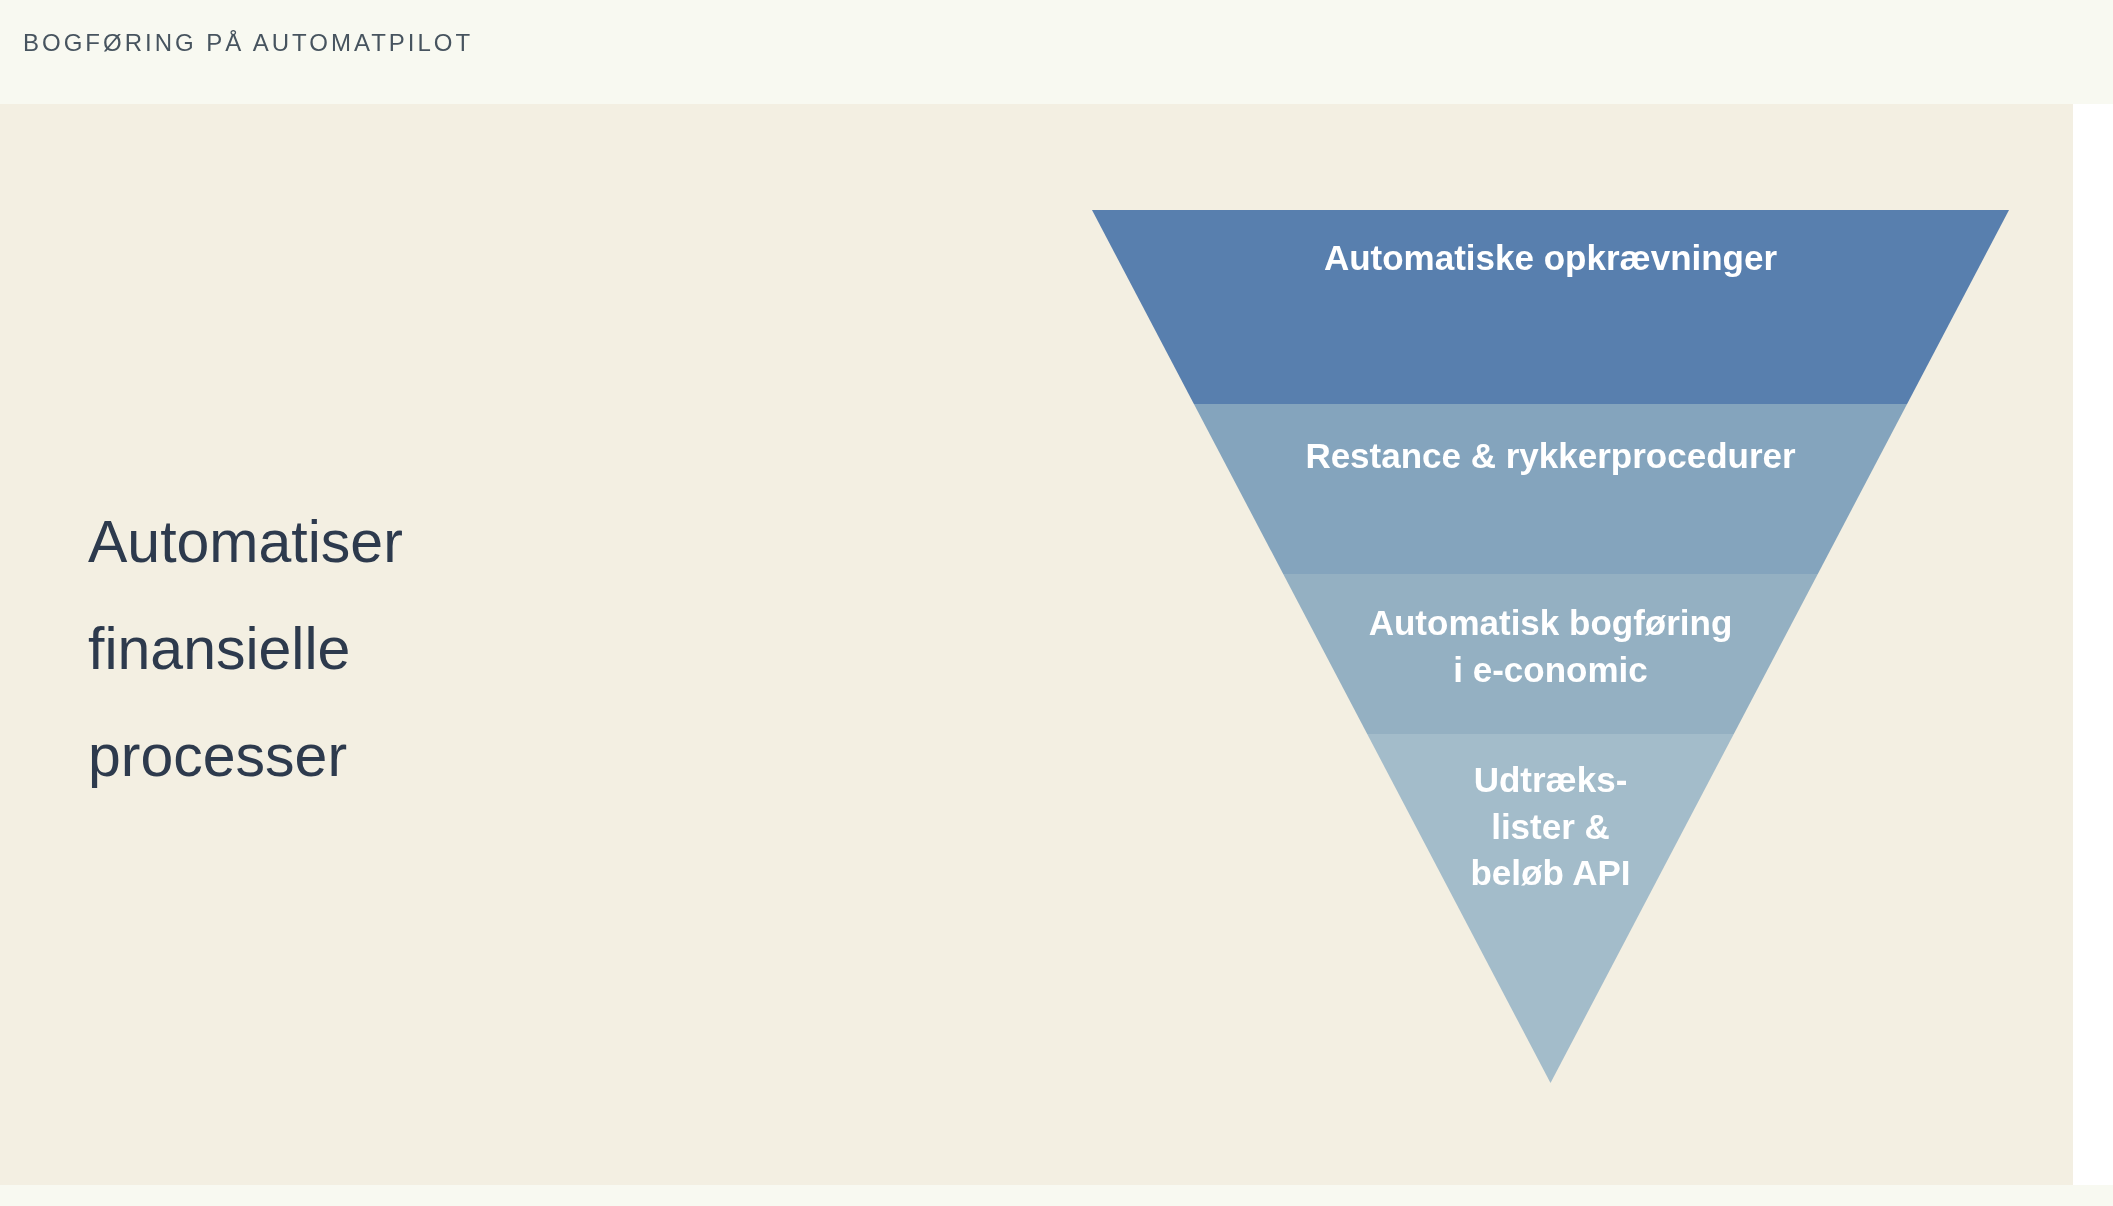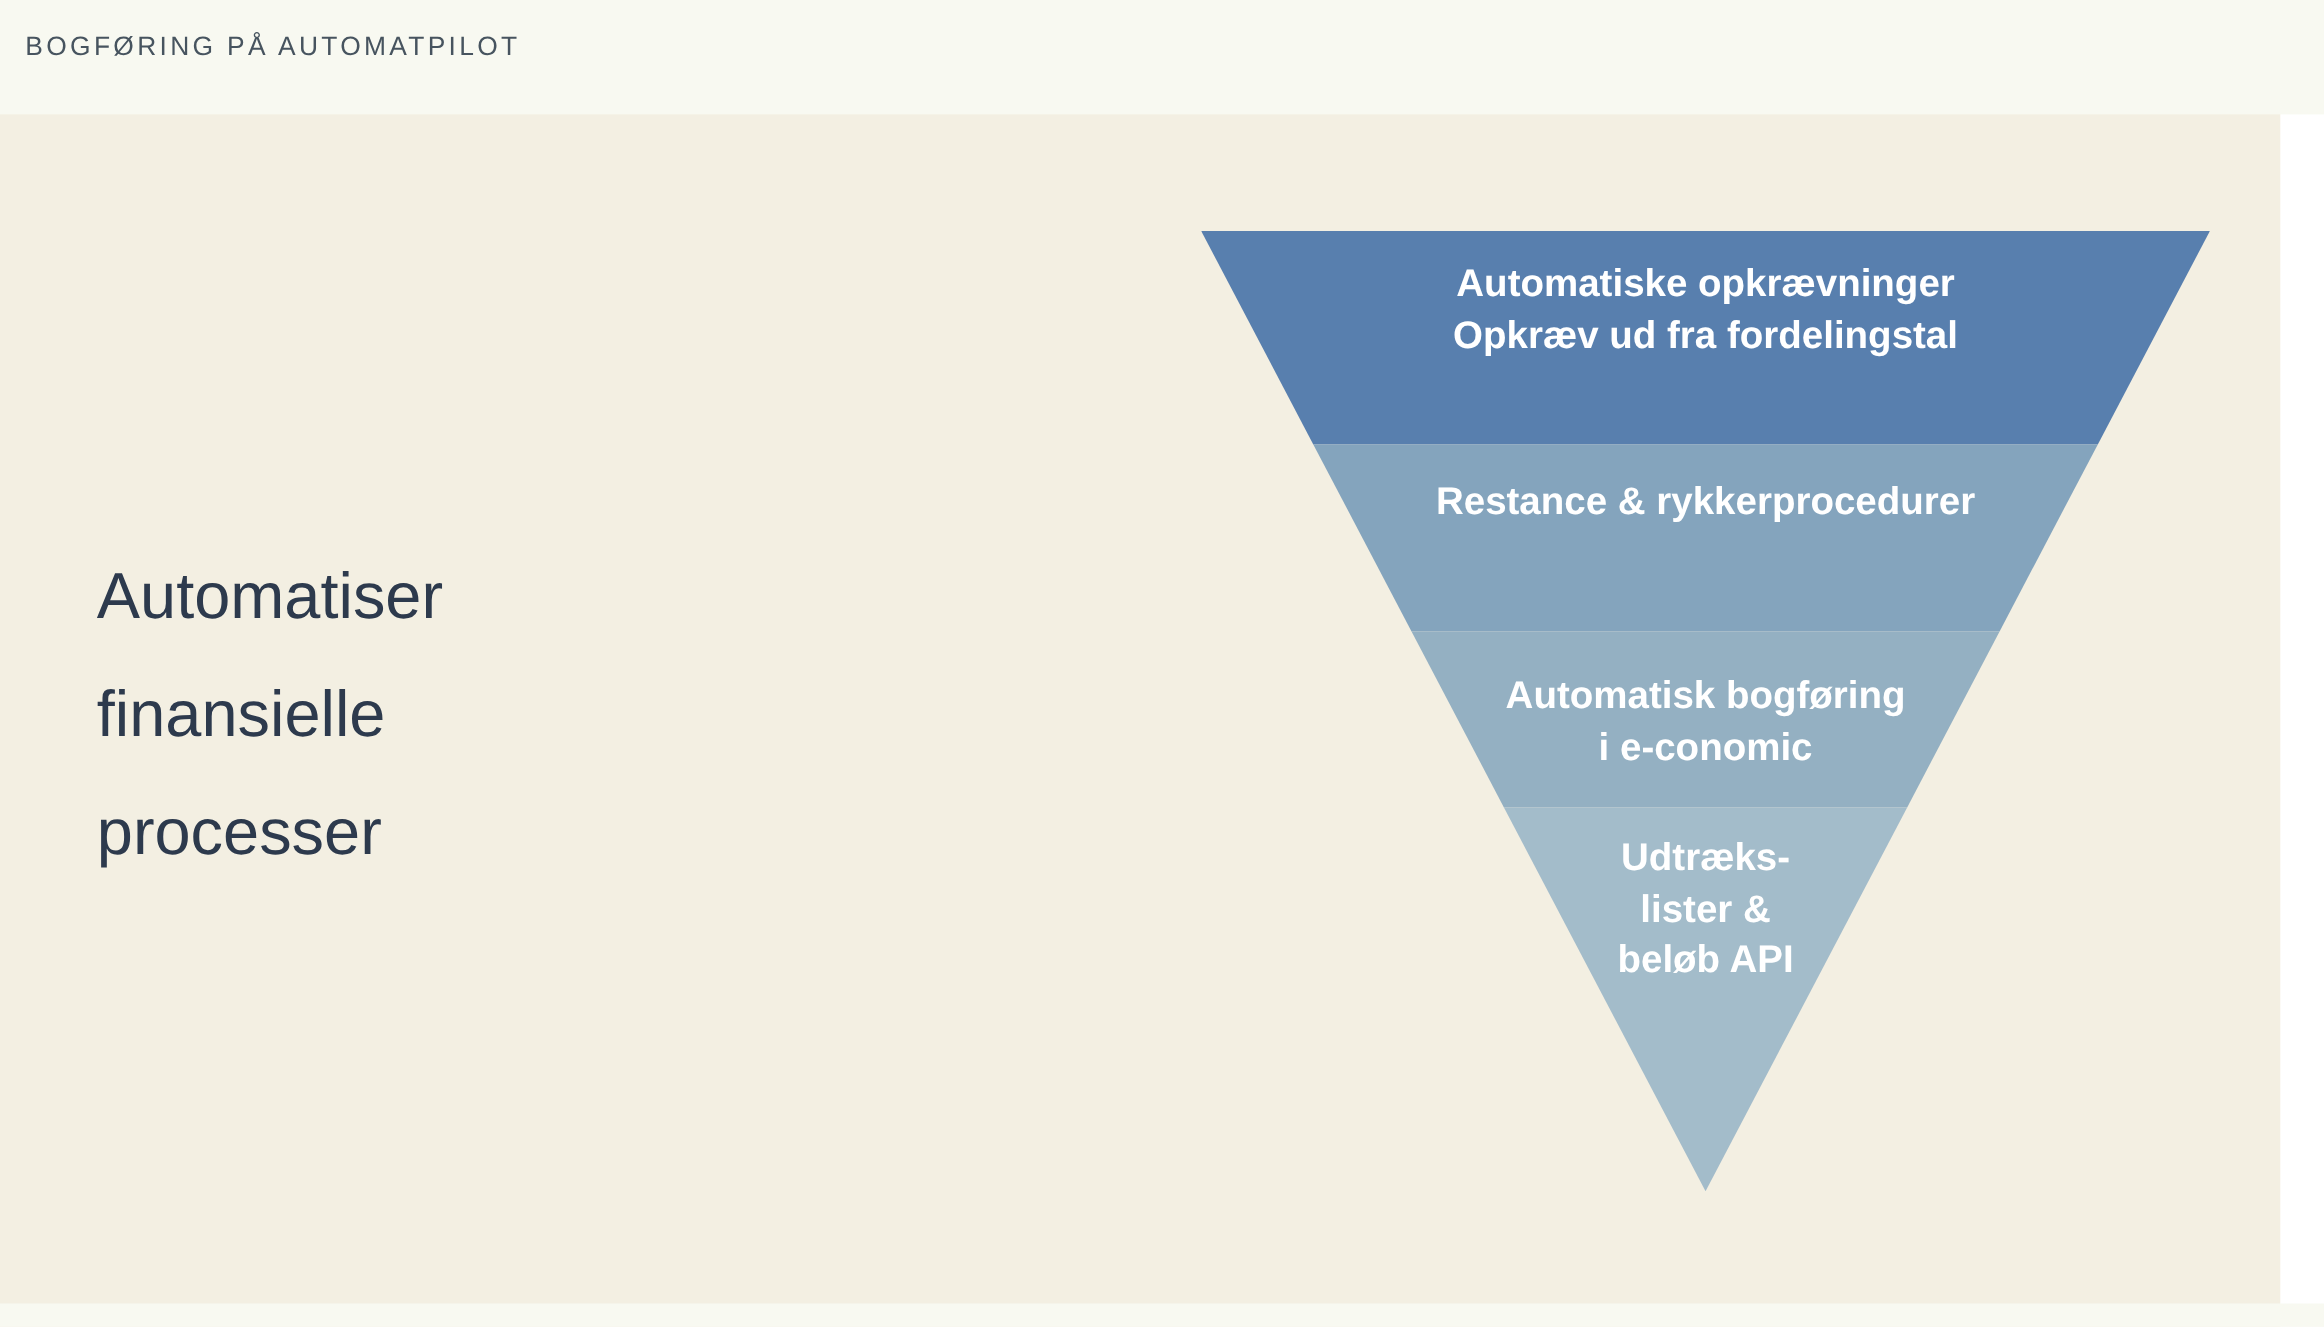--- a/index.html
+++ b/index.html
@@ -39,21 +39,21 @@
   }
   .funnel svg { position: absolute; left: 0; top: 0; display: block; }
 
   .tier-text {
     position: absolute; left: 0; width: 917px;
     text-align: center; color: #ffffff;
     font-size: 35px; line-height: 46.5px; font-weight: 700;
   }
   .tier-text-1 { top: 25px; }
   .tier-text-2 { top: 223px; }
-  .tier-text-3 { top: 400px; }
+  .tier-text-3 { top: 390px; }
   .tier-text-4 { top: 547px; }
 </style>
 </head>
 <body>
 
 <div class="slide">
 
   <div class="top-bar">
     <div class="top-bar-label">BOGFØRING PÅ AUTOMATPILOT</div>
   </div>
@@ -69,21 +69,20 @@
     <div class="funnel">
       <svg width="917" height="873" viewBox="0 0 917 873">
         <polygon points="0,0 917,0 815.1,194 101.9,194" fill="#587fae"></polygon>
         <polygon points="101.9,194 815.1,194 725.8,364 191.2,364" fill="#84a4bd"></polygon>
         <polygon points="191.2,364 725.8,364 641.8,524 275.2,524" fill="#94b0c2"></polygon>
         <polygon points="275.2,524 641.8,524 458.5,873" fill="#a3bcca"></polygon>
       </svg>
 
       <div class="tier-text tier-text-1">
         <div>Automatiske opkrævninger</div>
-        <div>Opkræv ud fra fordelingstal</div>
       </div>
 
       <div class="tier-text tier-text-2">
         <div>Restance &amp; rykkerprocedurer</div>
       </div>
 
       <div class="tier-text tier-text-3">
         <div>Automatisk bogføring</div>
         <div>i e-conomic</div>
       </div>

